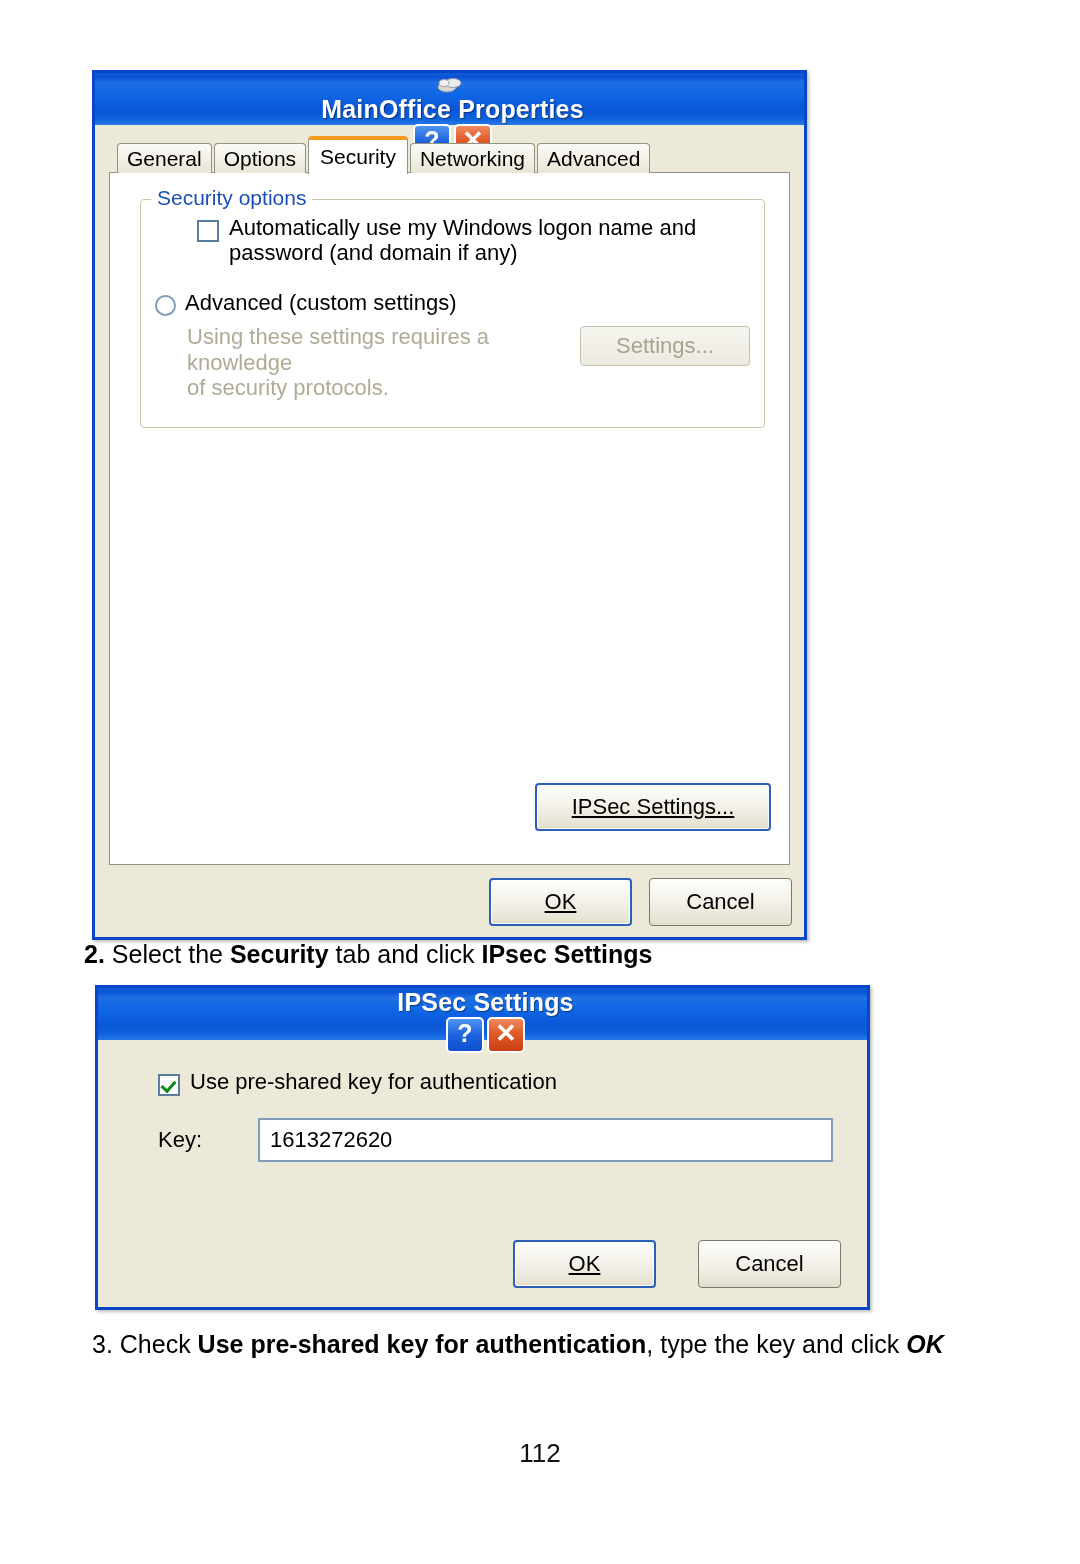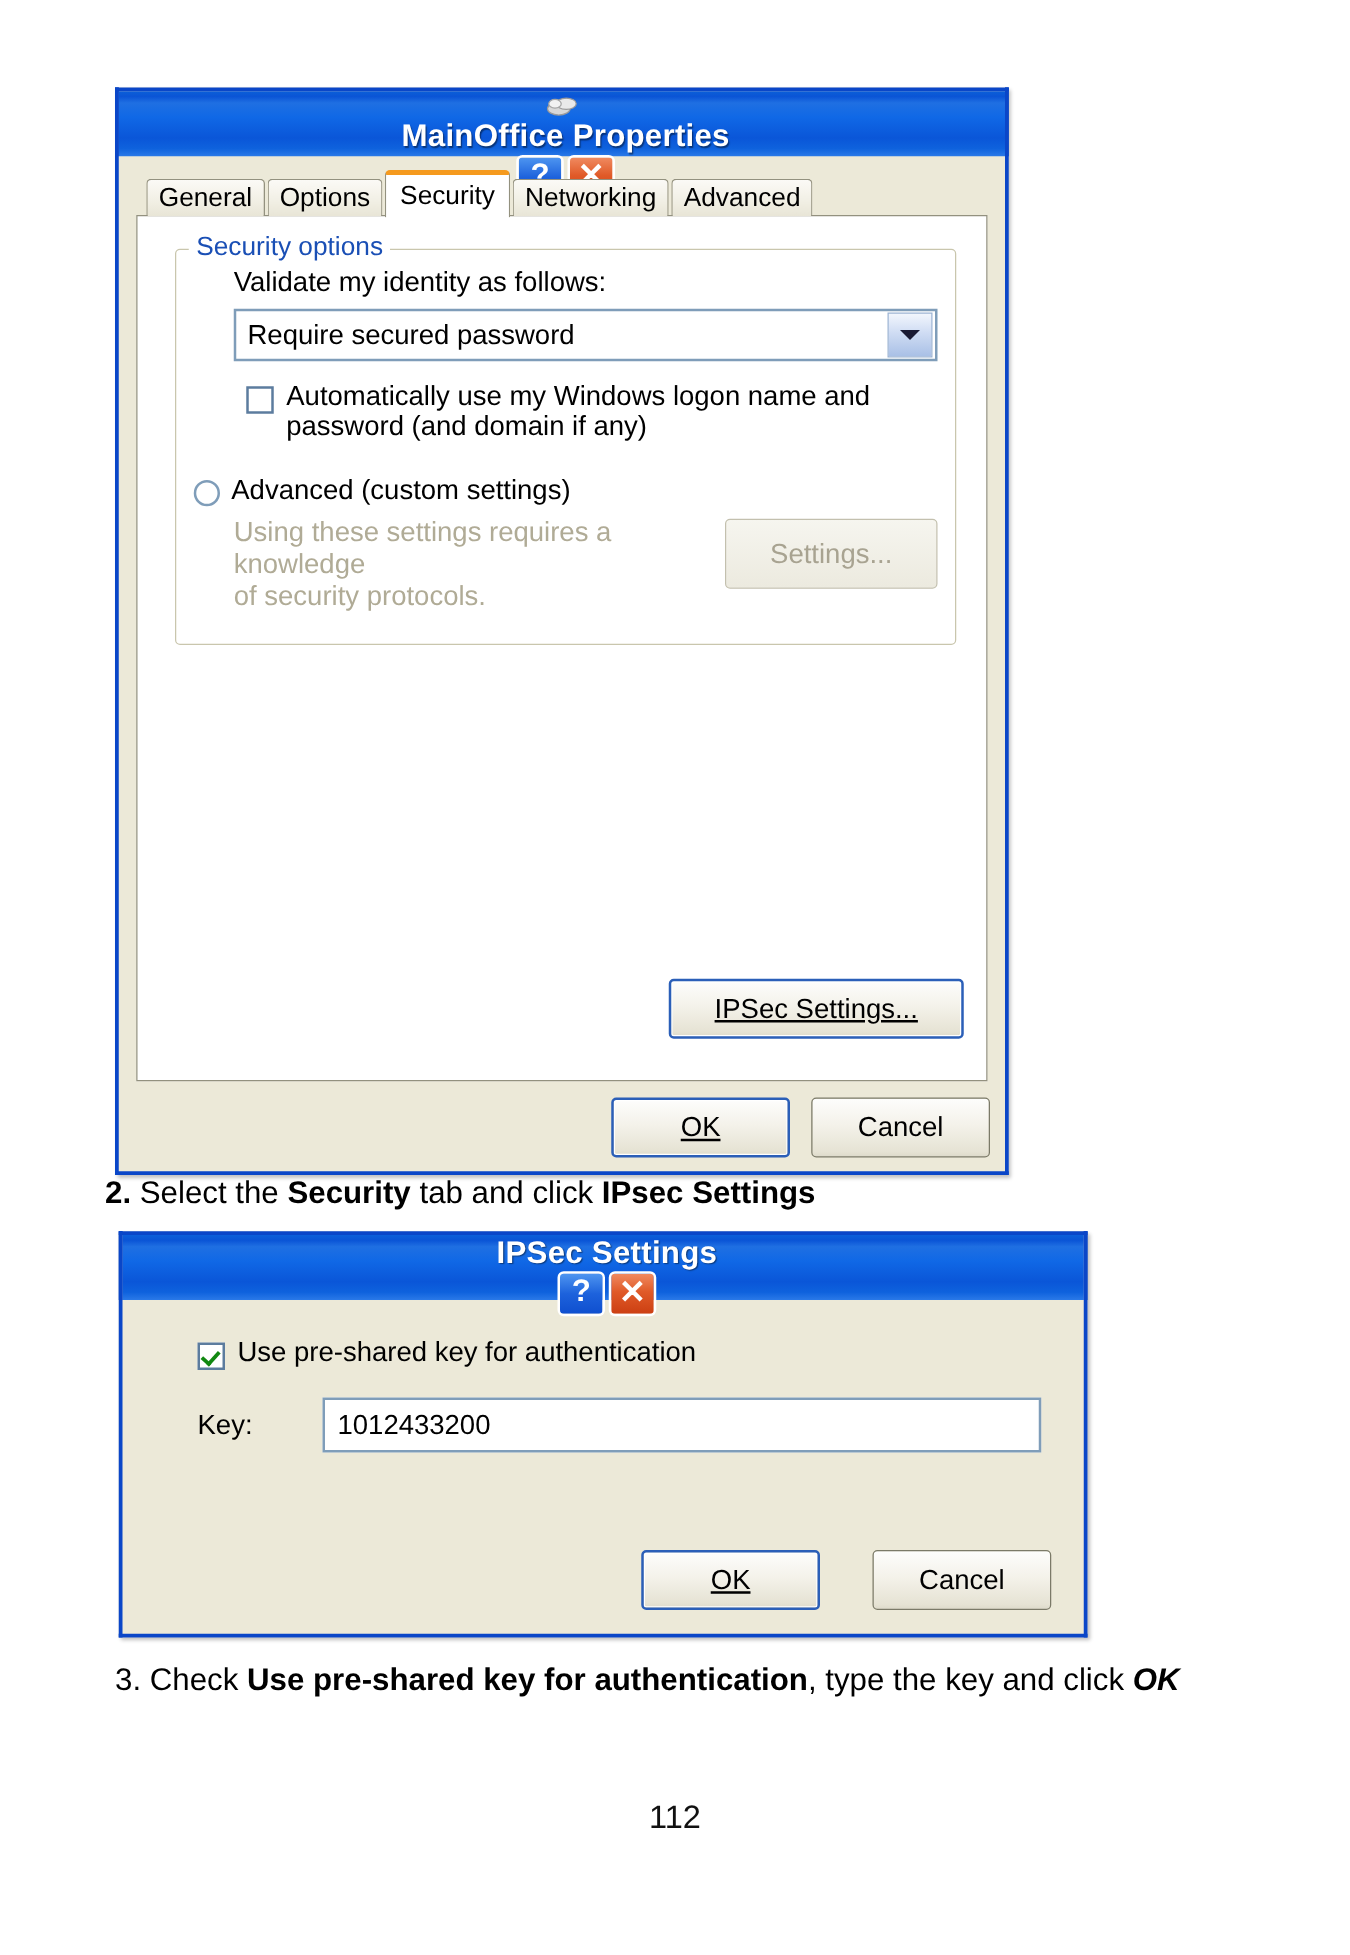--- a/index.html
+++ b/index.html
@@ -266,21 +266,21 @@
     background: linear-gradient(to bottom, #f6f5ef 0%, #eceadf 100%);
   }
 
   .adv-desc {
     font-size: 22px;
     color: #b0ab96;
     line-height: 1.16;
     margin: 8px 0 0 32px;
     flex: 1 1 auto;
   }
-  .settings-btn { width: 170px; height: 56px; margin-top: 10px; flex: 0 0 auto; }
+  .settings-btn { width: 170px; height: 40px; margin-top: 10px; flex: 0 0 auto; }
 
   .ipsec-btn-wrap {
     position: absolute;
     right: 18px;
     top: 610px;
   }
   .ipsec-btn { width: 236px; height: 48px; }
 
   .dlg1-footer {
     position: absolute;
@@ -400,29 +400,20 @@
           <span>Advanced</span>
         </div>
     </div>
 
     <div class="tabpage">
 
       <div class="groupbox">
         <span class="gb-title">Security options</span>
 
 
-        <div style="margin-left:32px;margin-top:14px;">
-          <div class="opt-label">Validate my identity as follows:</div>
-          <div class="combo">
-            <span class="combo-text">Require secured password</span>
-            <span class="combo-arrow">
-                <span class="chevron"></span>
-              </span>
-          </div>
-        </div>
 
         <div class="row" style="margin-left:42px;margin-top:16px;">
           <span class="chk"></span>
           <span class="opt-label">
             <span>Automatically use my Windows logon name and</span><br>
             <span>password (and domain if any)</span>
           </span>
         </div>
 
 
@@ -479,21 +470,21 @@
   <div class="dlg2-body">
 
     <div class="row" style="margin-left:34px;">
       <span class="chk checked"></span>
       <span class="opt-label">Use pre-shared key for authentication</span>
     </div>
 
     <div class="key-row">
       <span class="key-label">Key:</span>
       <span class="key-input">
-          <span>1012433200</span>
+          <span>1613272620</span>
         </span>
     </div>
 
     <div class="dlg2-footer">
       <span class="btn default dlg2-btn">
           <span>OK</span>
         </span>
       <span class="btn dlg2-btn">
           <span>Cancel</span>
         </span>

